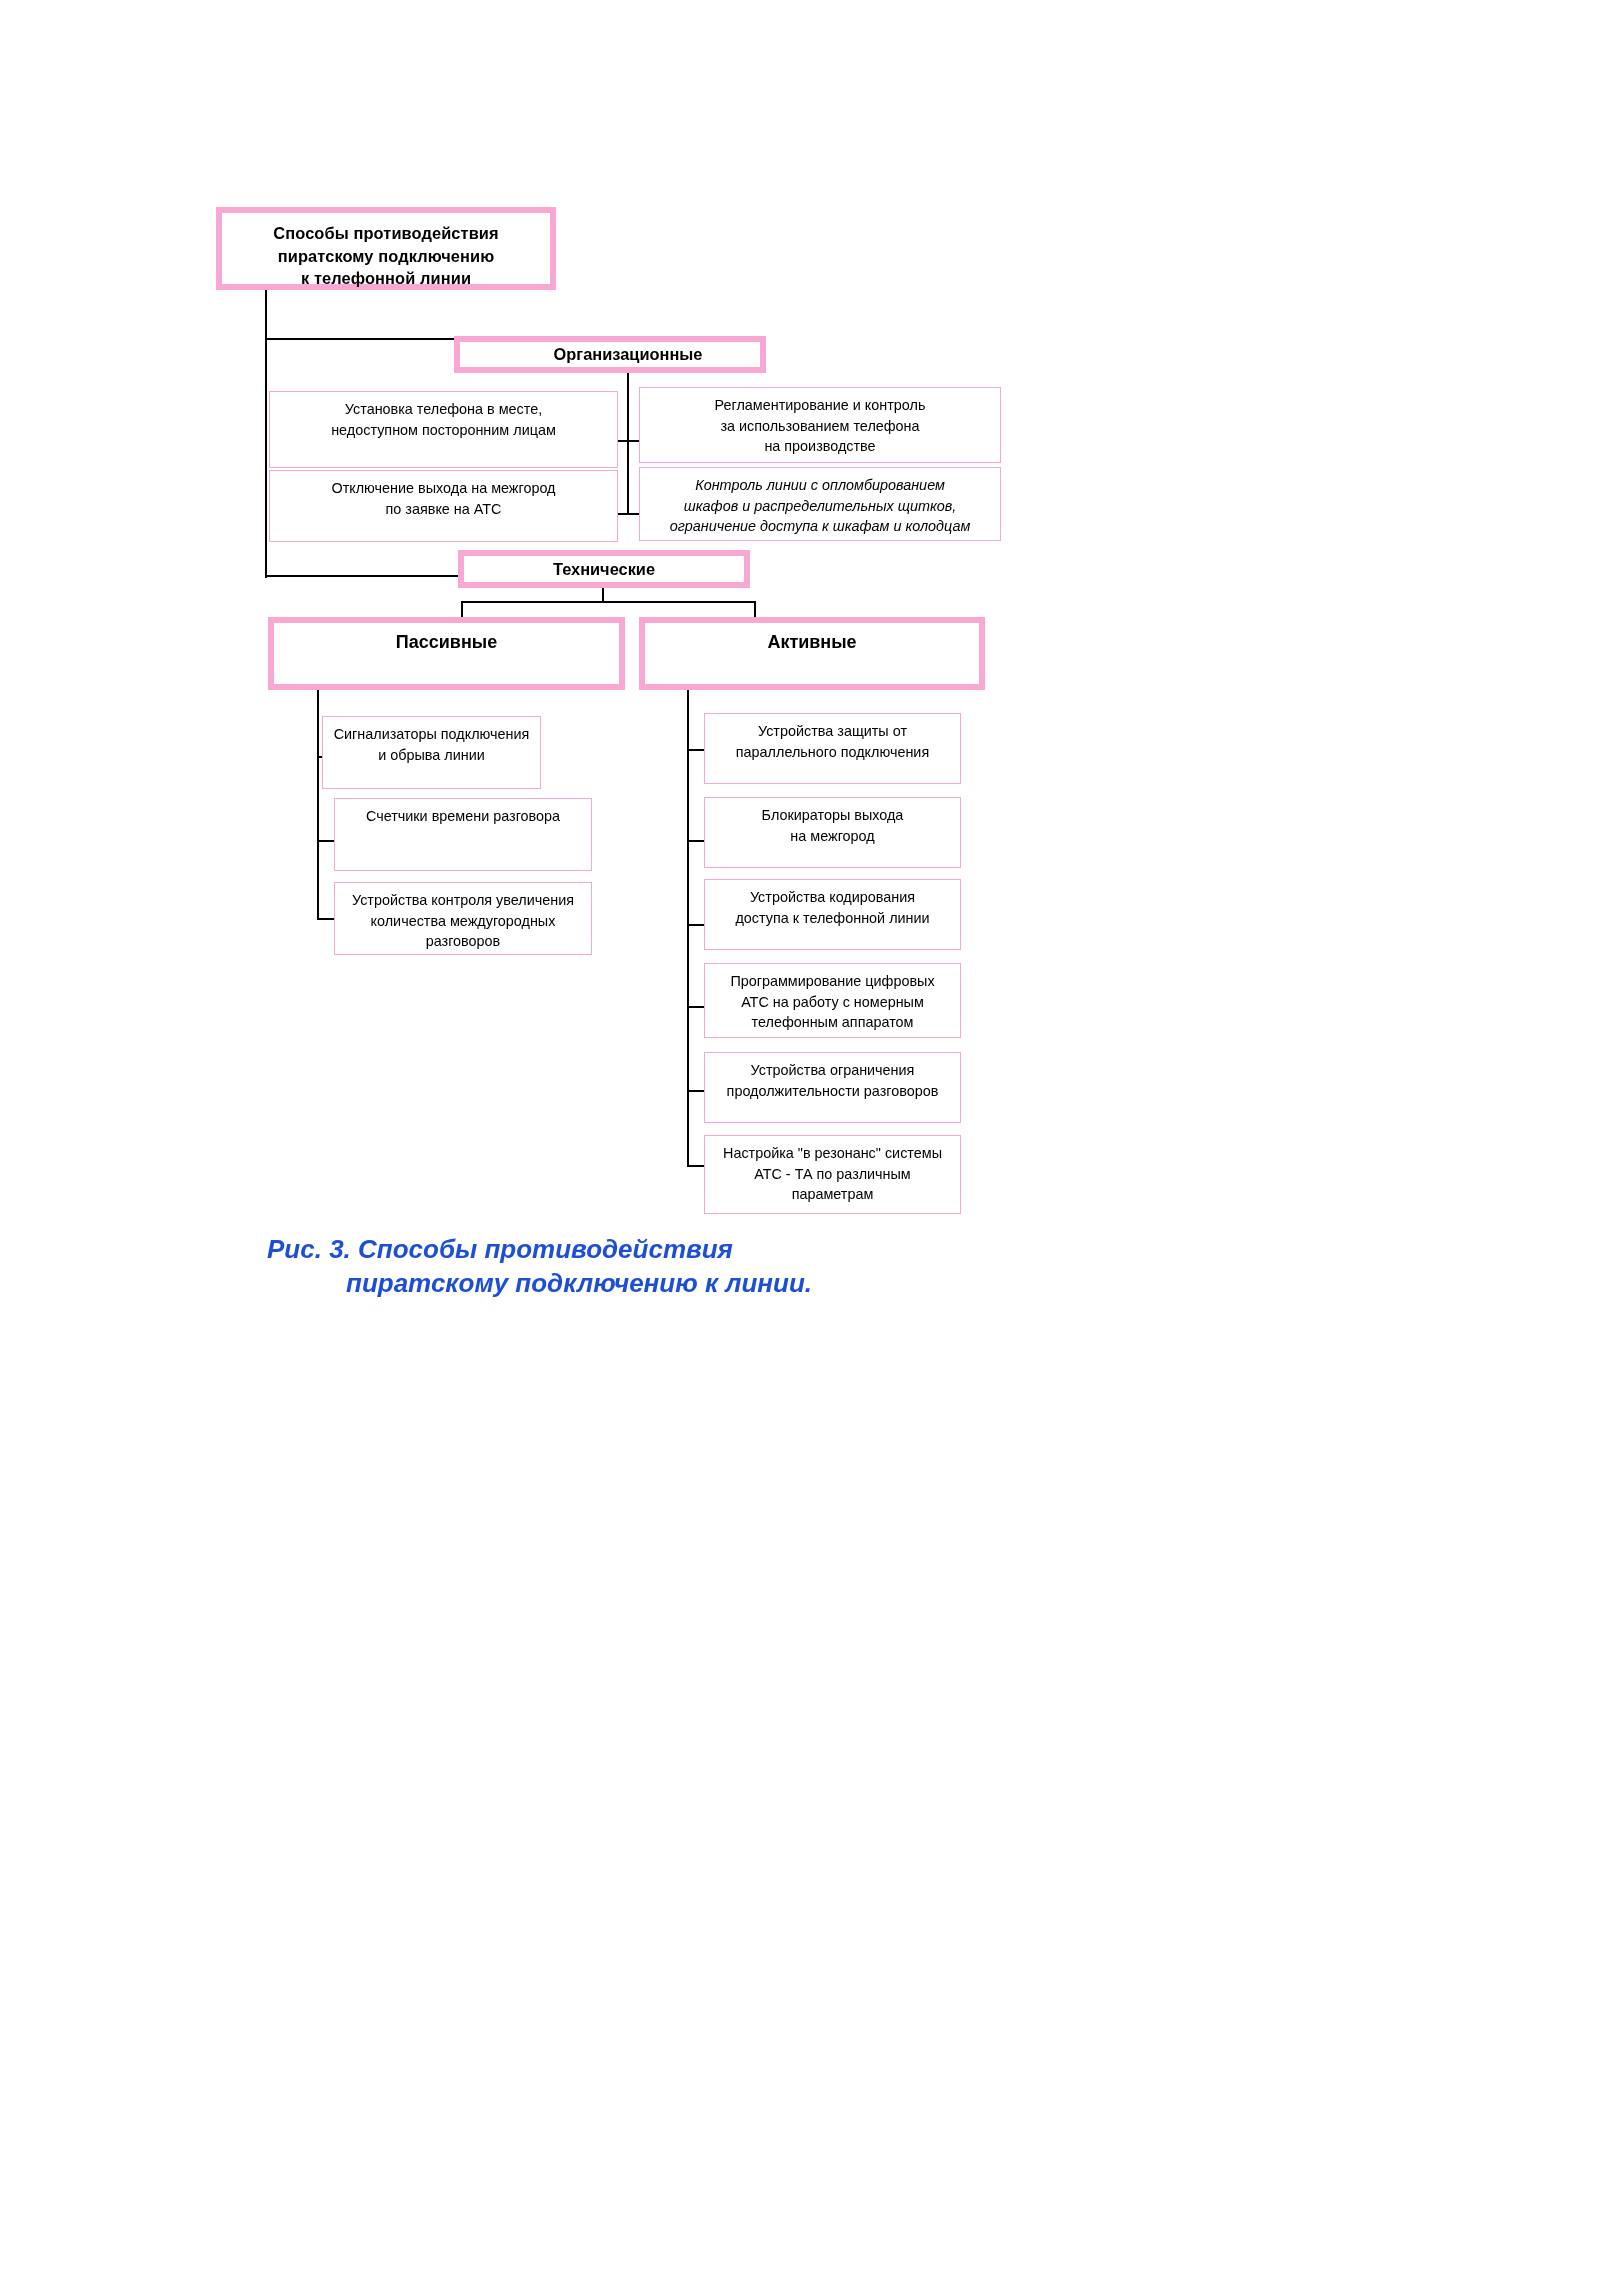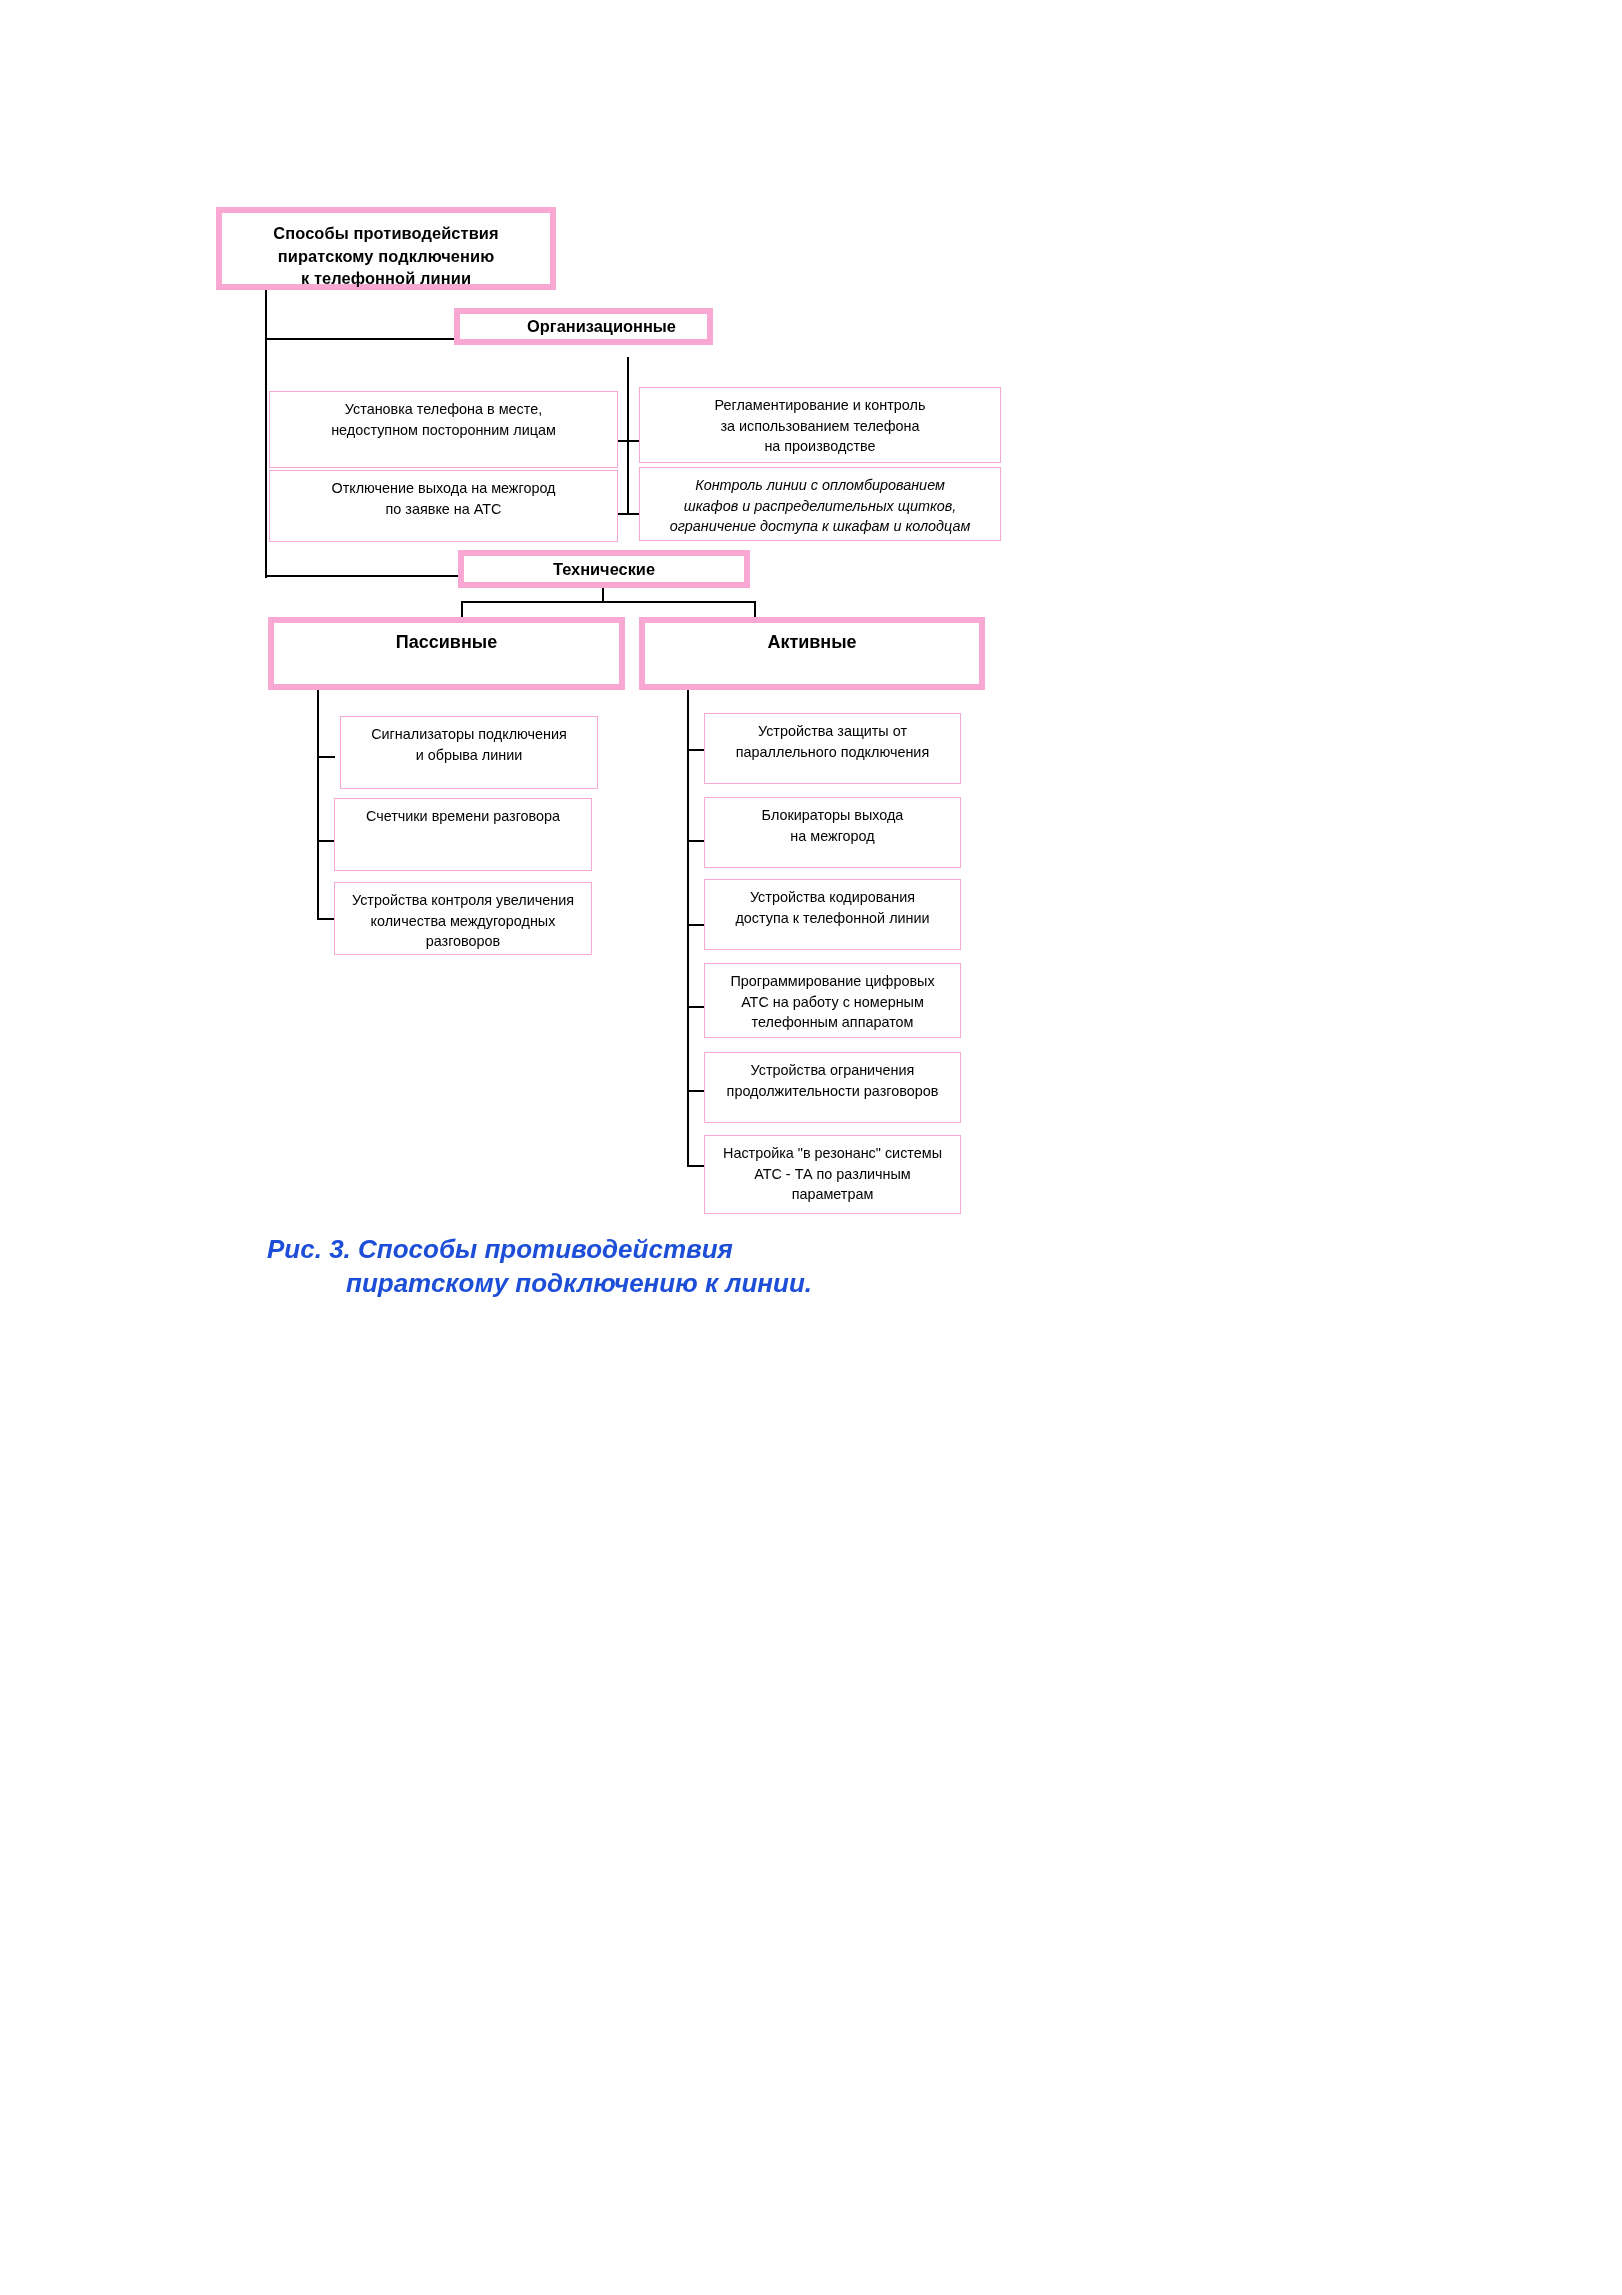--- a/index.html
+++ b/index.html
@@ -136,21 +136,21 @@
   <div class="ln h" style="left:687px; top:1006px; width:18.3px;"></div>
   <div class="ln h" style="left:687px; top:1090px; width:18.3px;"></div>
   <div class="ln h" style="left:687px; top:1165px; width:18.3px;"></div>
 
   <div class="node root" style="left:216px; top:207px; width:340px; height:83px;">
     <span class="txt">Способы противодействия
 пиратскому подключению
 к телефонной линии</span>
   </div>
 
-  <div class="node cat" style="left:454px; top:308px; width:259px; height:37px;padding-left:36px;">
+  <div class="node cat" style="left:454px; top:336px; width:312px; height:37px;padding-left:36px;">
     <span class="txt">Организационные</span>
   </div>
 
   <div class="node leaf" style="left:269px; top:470px; width:349px; height:72px;">
     <span class="txt">Отключение выхода на межгород
 по заявке на АТС</span>
   </div>
 
   <div class="node leaf" style="left:269px; top:391px; width:349px; height:77px;">
     <span class="txt">Установка телефона в месте,
@@ -174,21 +174,21 @@
   </div>
 
   <div class="node subcat" style="left:268px; top:617px; width:357px; height:73px;">
     <span class="txt">Пассивные</span>
   </div>
 
   <div class="node subcat" style="left:639px; top:617px; width:346px; height:73px;">
     <span class="txt">Активные</span>
   </div>
 
-  <div class="node leaf" style="left:340px; top:716px; width:258px; height:73px;">
+  <div class="node leaf" style="left:322px; top:716px; width:219px; height:73px;">
     <span class="txt">Сигнализаторы подключения
 и обрыва линии</span>
   </div>
 
   <div class="node leaf" style="left:334px; top:798px; width:258px; height:73px;">
     <span class="txt">Счетчики времени разговора</span>
   </div>
 
   <div class="node leaf" style="left:334px; top:882px; width:258px; height:73px;">
     <span class="txt">Устройства контроля увеличения

